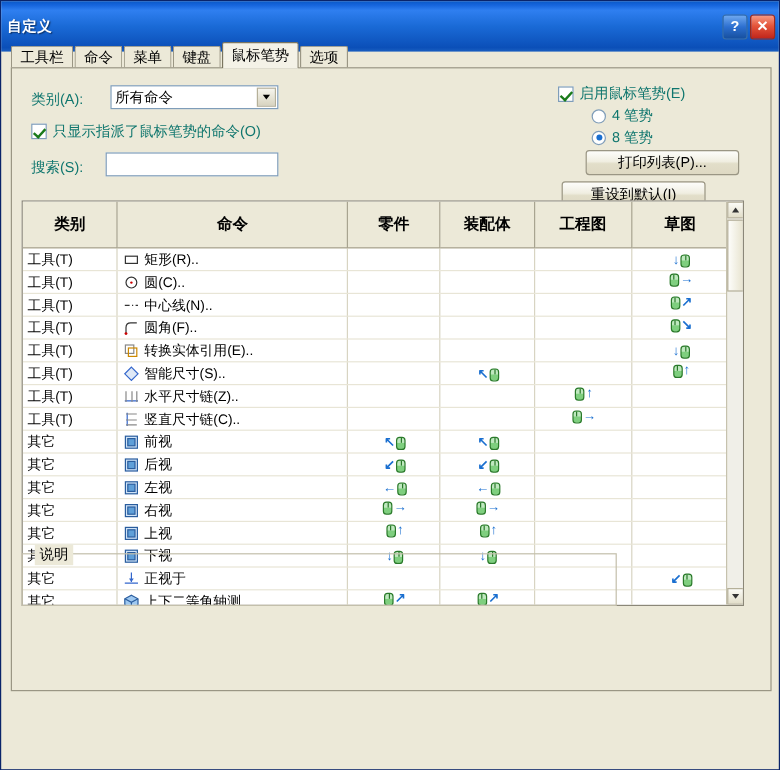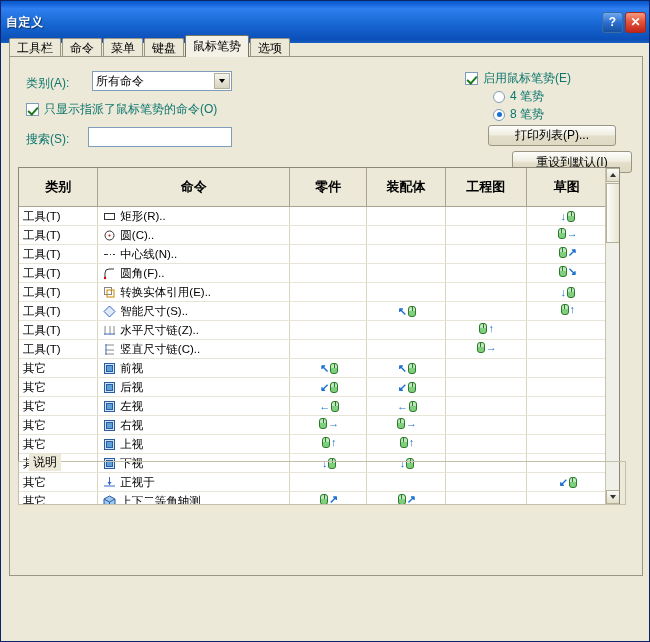--- a/index.html
+++ b/index.html
@@ -335,21 +335,21 @@
     <div style="position:absolute; left:483px; top:31px; display:flex; align-items:center; gap:5px;">
       <span class="radio"></span>
       <span class="lbl">4 笔势</span>
     </div>
     <div style="position:absolute; left:483px; top:49px; display:flex; align-items:center; gap:5px;">
       <span class="radio checked"></span>
       <span class="lbl">8 笔势</span>
     </div>
 
     <div class="btn" style="position:absolute; left:478px; top:68px; width:128px; height:21px;">打印列表(P)...</div>
-    <div class="btn" style="position:absolute; left:458px; top:94px; width:120px; height:22px;margin-left:44px;">重设到默认(I)</div>
+    <div class="btn" style="position:absolute; left:458px; top:94px; width:120px; height:22px;">重设到默认(I)</div>
 
     <div class="gridwrap" style="left:8px; top:110px;">
       <table class="grid">
         <colgroup>
           <col style="width:78px">
           <col style="width:190px">
           <col style="width:76px">
           <col style="width:78px">
           <col style="width:80px">
           <col style="width:80px">
@@ -733,21 +733,21 @@
         <div class="sb-btn">
             <span class="arr-up"></span>
           </div>
         <div class="sb-thumb"></div>
         <div class="sb-btn" style="position:absolute; bottom:0; left:0;">
             <span class="arr-dn"></span>
           </div>
       </div>
     </div>
 
-    <div class="groupbox" style="left:8px; top:404px; width:608px;">
+    <div class="groupbox" style="left:8px; top:404px; width:496px;">
       <span class="group-title">说明</span>
       <span style="position:absolute; left:14px; top:14px; font-size:12px;"></span>
     </div>
 
   </div>
 
 
 
 </div>
 

